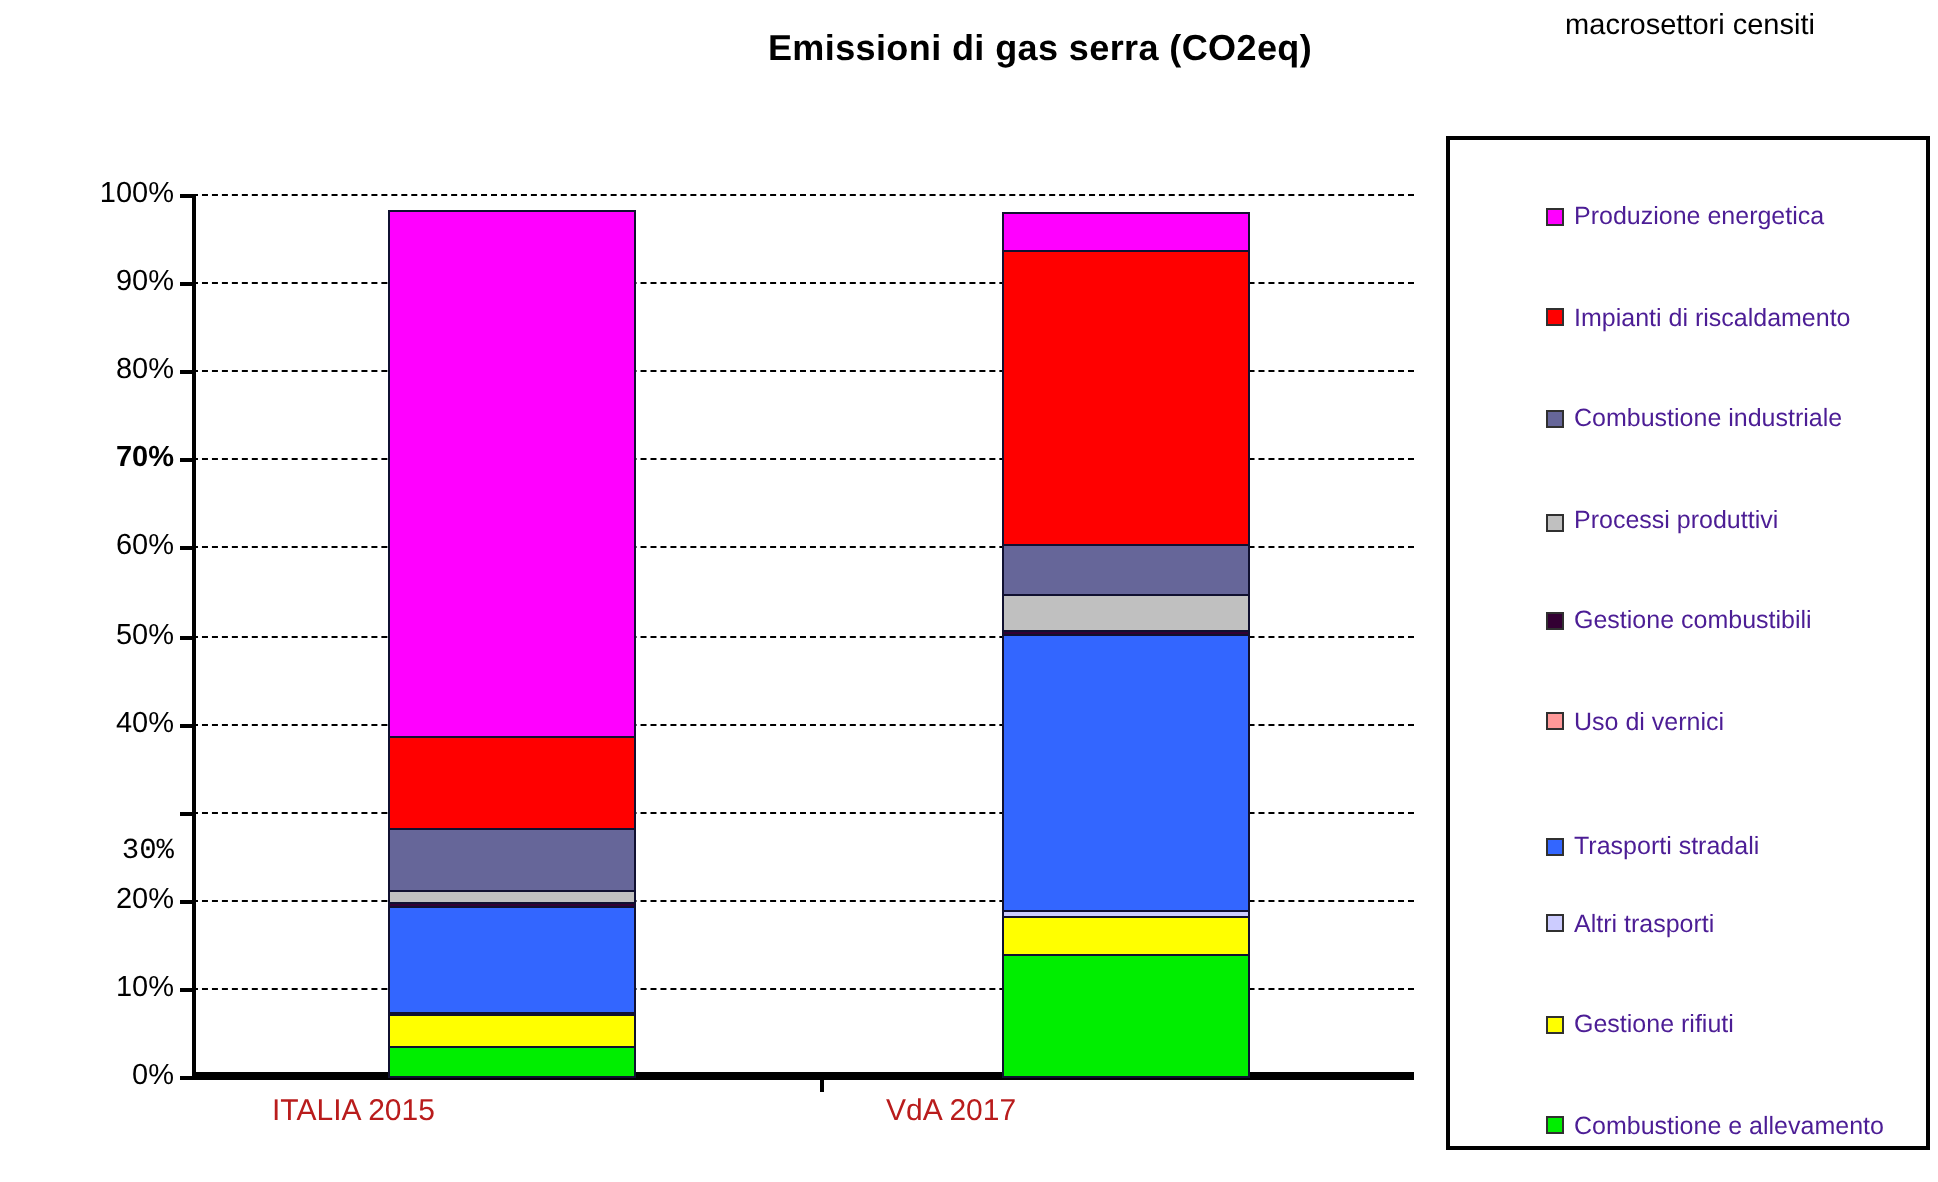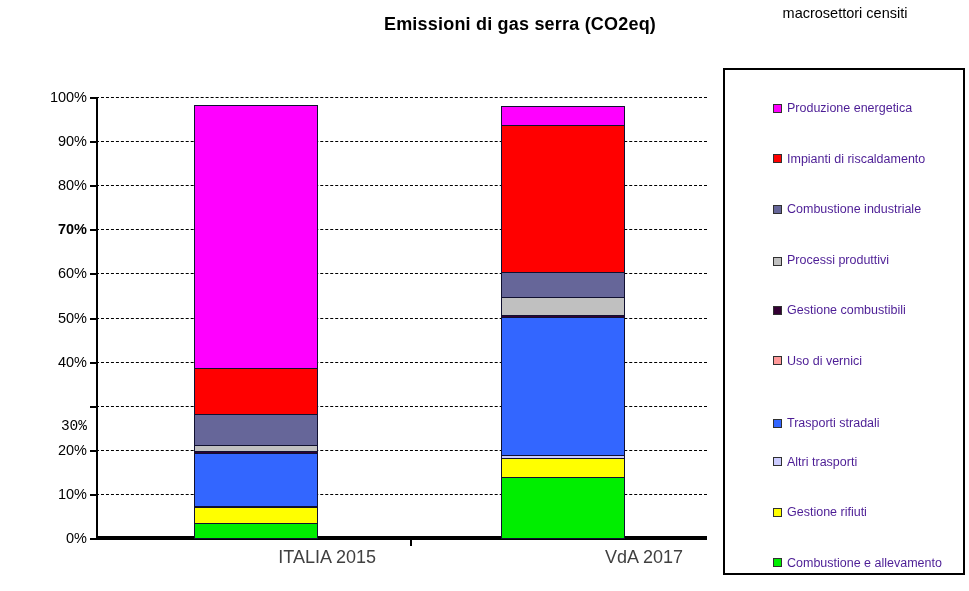--- a/index.html
+++ b/index.html
@@ -94,23 +94,23 @@
   .seg {
     width: 100%;
     box-sizing: border-box;
     border: 1px solid #101030;
     margin-bottom: -1px;
   }
 
   .xtick-label {
     position: absolute;
     top: 547px;
-    font-size: 18px;
-    color: #404040;
-    text-align: right;
+    font-size: 15px;
+    color: #b91c1c;
+    text-align: left;
     width: 240px;
   }
   .xtick-mark {
     position: absolute;
     top: 538px;
     height: 8px;
     width: 0;
     border-left: 2px solid #000000;
   }
 

